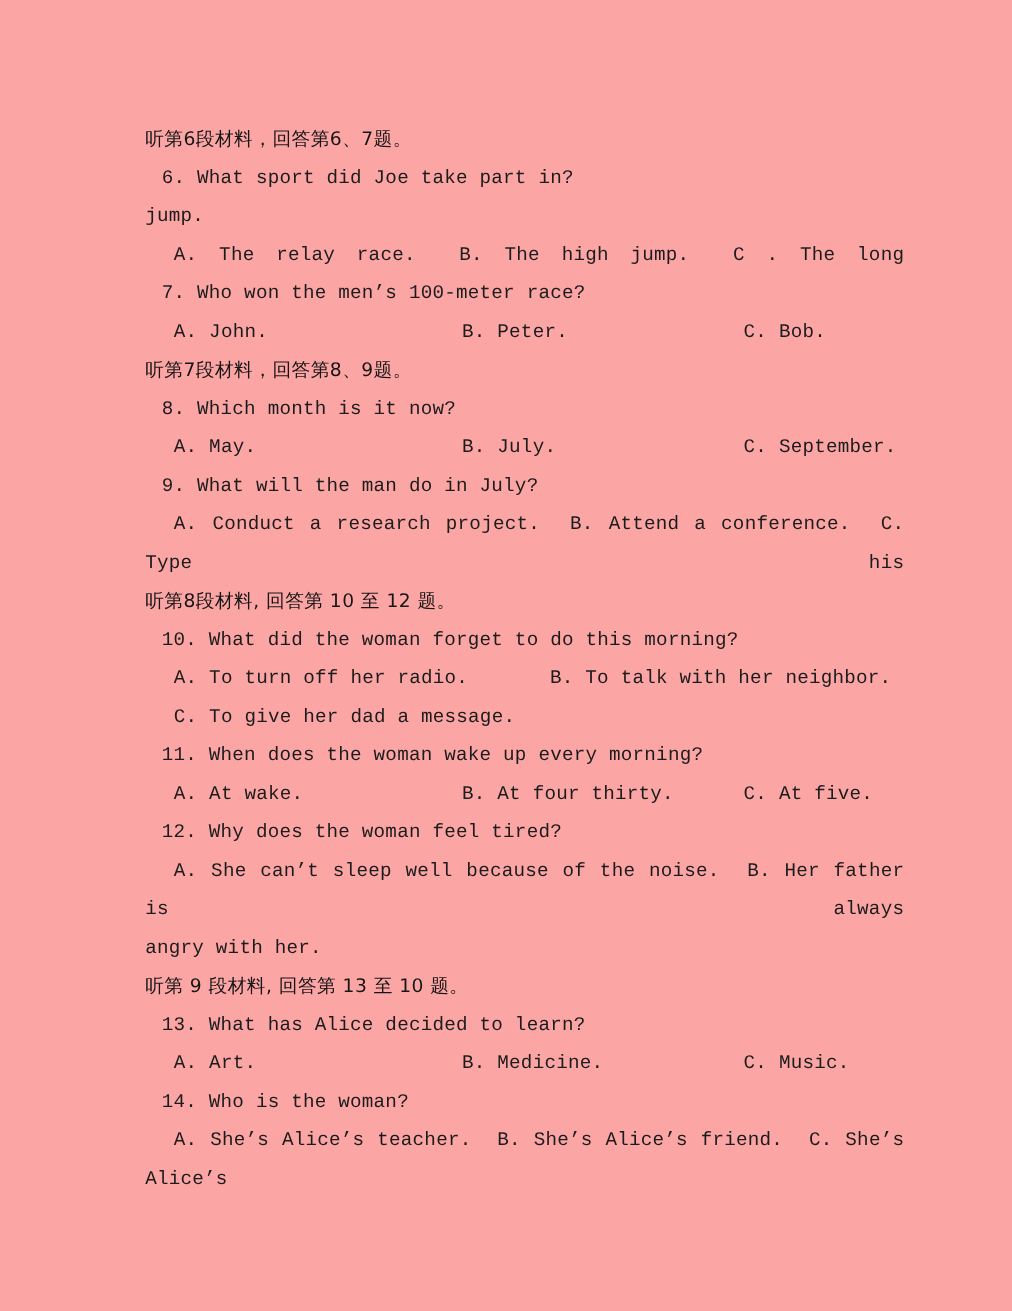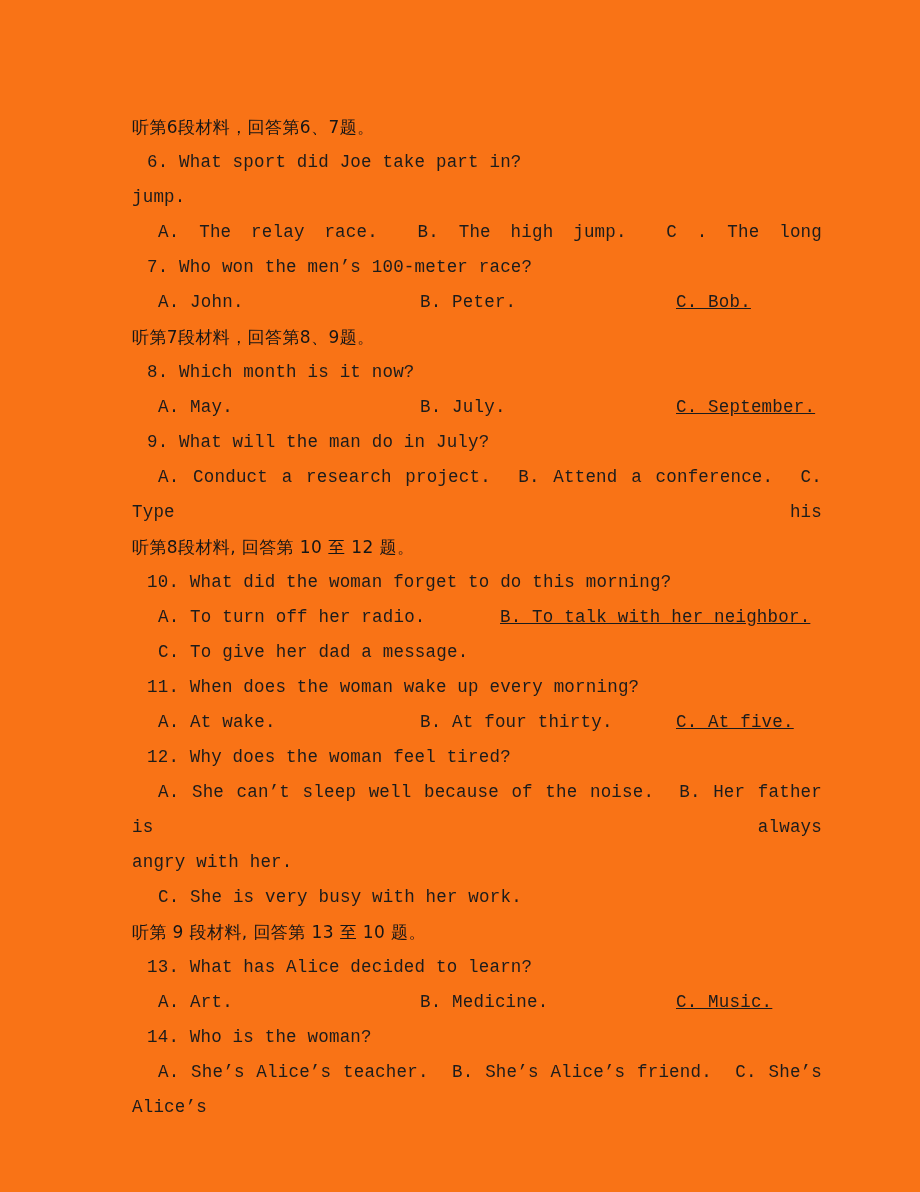--- a/index.html
+++ b/index.html
@@ -11,21 +11,21 @@
     width: 920px;
     height: 1192px;
     overflow: hidden;
     font-family: "Liberation Mono", "DejaVu Sans Mono", monospace;
     color: #1a1a1a;
   }
   .page {
     position: relative;
     width: 920px;
     height: 1192px;
-    background: #f97316;
+    background: #fca5a5;
     box-sizing: border-box;
     padding: 110px 100px 0 132px;
   }
   .doc-body {
     width: 690px;
   }
   .line {
     font-size: 17.5px;
     line-height: 35px;
     letter-spacing: 0.2px;
@@ -60,21 +60,21 @@
   }
   
   .opt-row {
     display: flex;
     text-indent: 0;
     padding-left: 26px;
     gap: 32px;
   }
   .opt-row .col-a { flex: 0 0 230px; }
   .opt-row .col-b { flex: 0 0 224px; }
-  .opt-row .col-c { flex: 1 1 auto; text-decoration: underline; }
+  .opt-row .col-c { flex: 1 1 auto; }
 </style>
 </head>
 <body>
 
 <div class="page">
   <div class="doc-body">
 
     <div class="line section-head">听第6段材料，回答第6、7题。</div>
 
     <div class="line q-stem">6. What sport did Joe take part in?</div>
@@ -112,21 +112,20 @@
     <div class="line q-stem">11. When does the woman wake up every morning?</div>
     <div class="line opt-row">
       <span class="col-a">A. At wake.</span>
       <span class="col-b">B. At four thirty.</span>
       <span class="col-c">C. At five.</span>
     </div>
 
     <div class="line q-stem">12. Why does the woman feel tired?</div>
     <div class="line opt-line spread"><span>A. She can’t sleep well because of the noise.  B. Her father is always</span></div>
     <div class="line cont-line">angry with her.</div>
-    <div class="line opt-line">C. She is very busy with her work.</div>
 
     <div class="line section-head">听第 9 段材料, 回答第 13 至 10 题。</div>
 
     <div class="line q-stem">13. What has Alice decided to learn?</div>
     <div class="line opt-row">
       <span class="col-a">A. Art.</span>
       <span class="col-b">B. Medicine.</span>
       <span class="col-c">C. Music.</span>
     </div>
 

